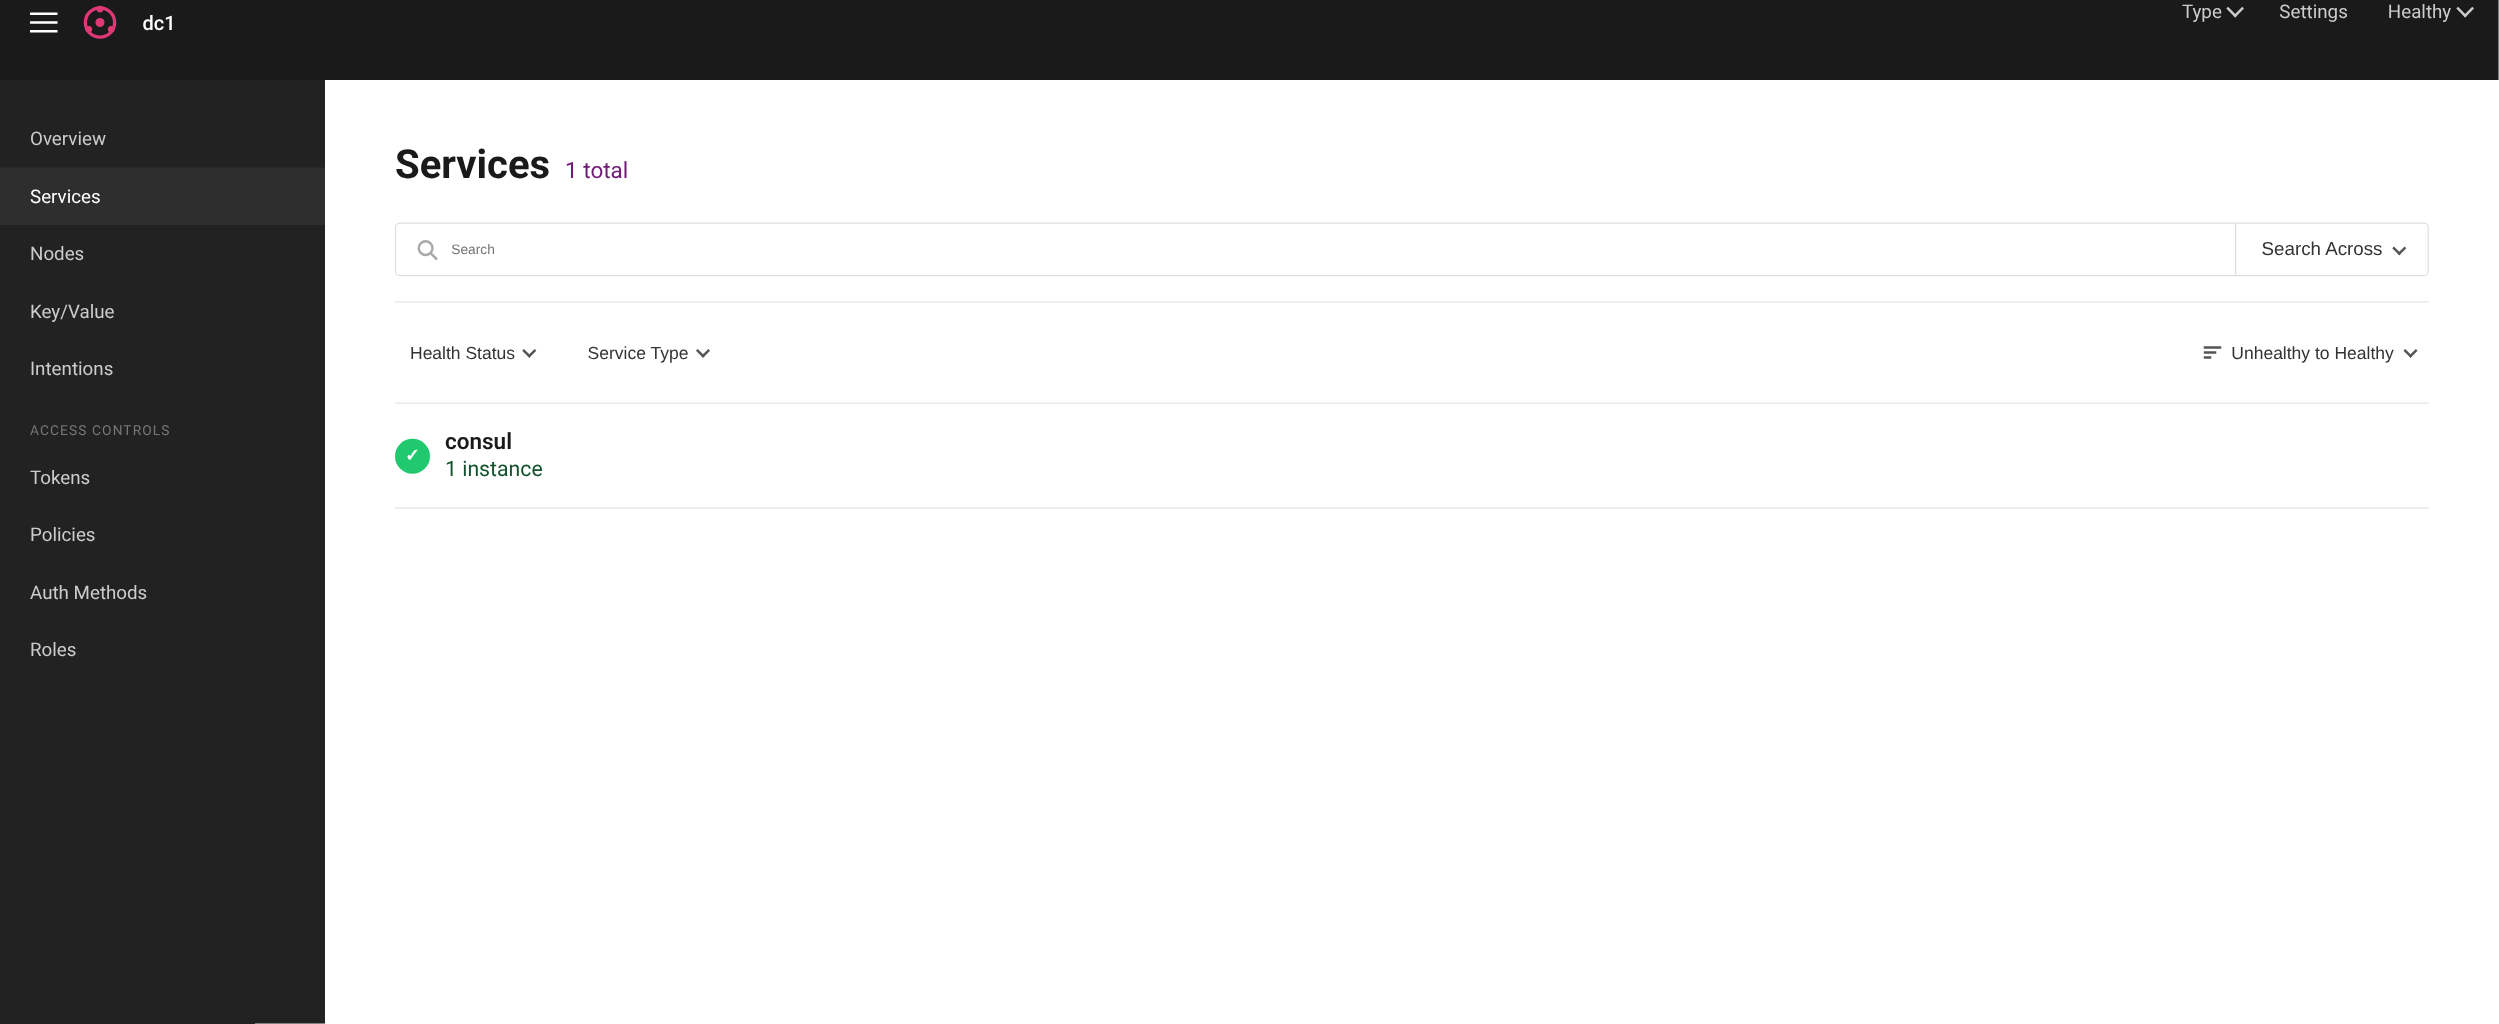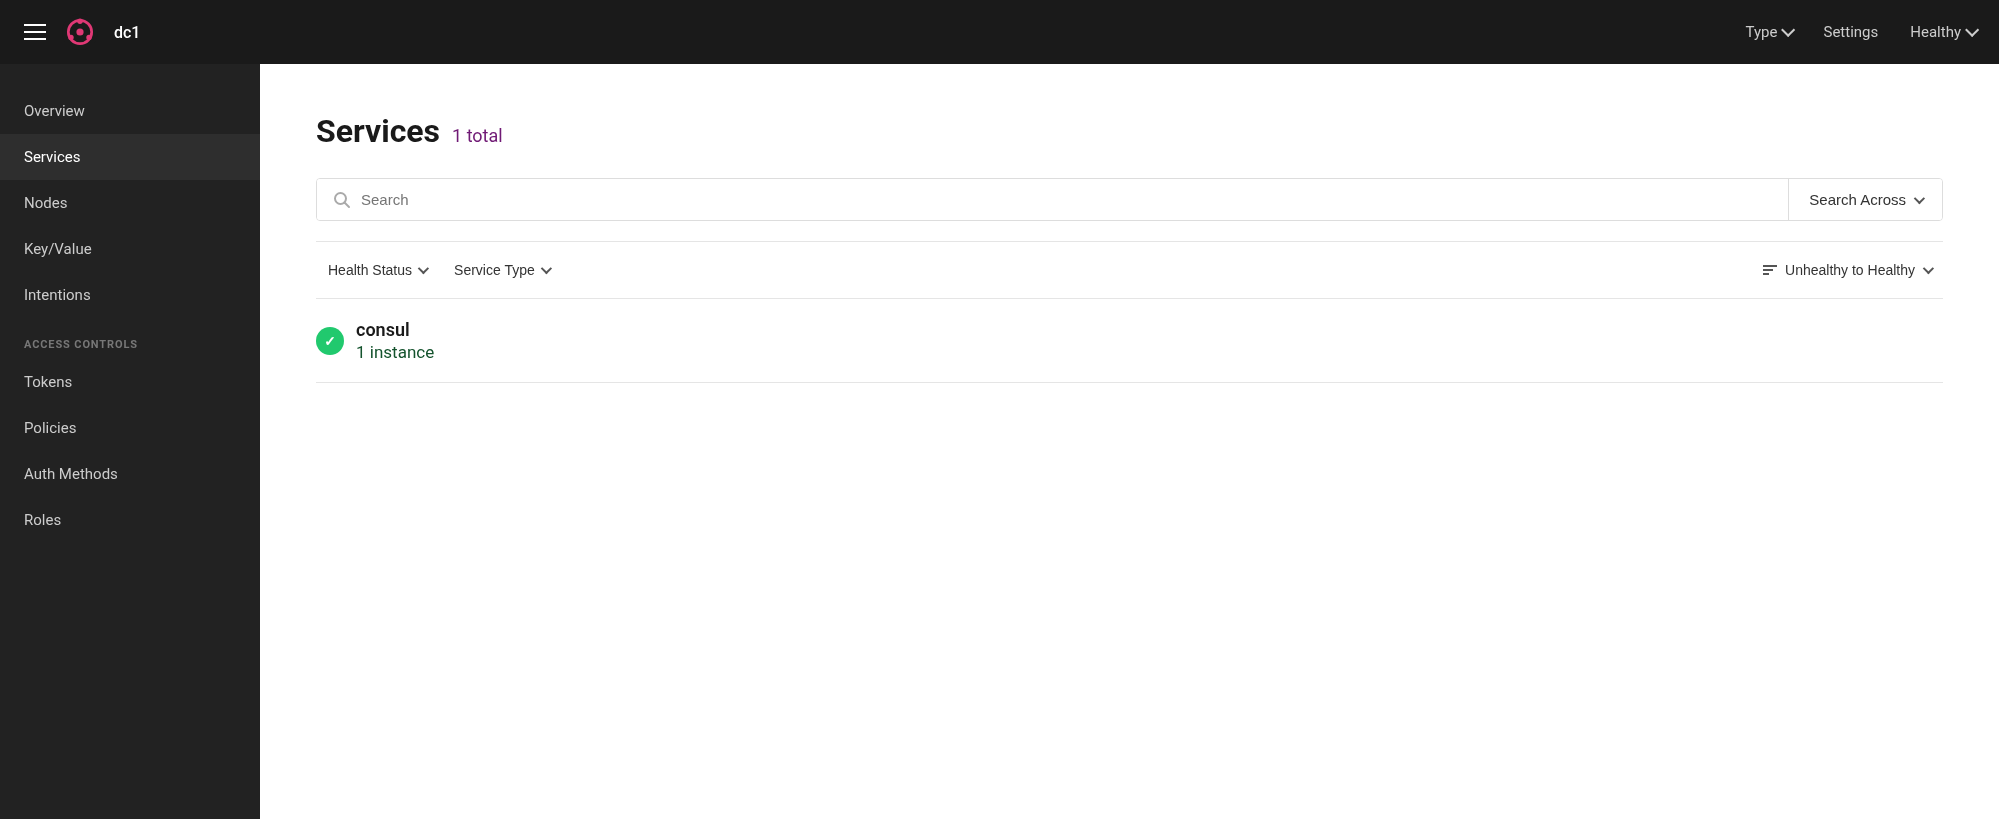--- a/index.html
+++ b/index.html
@@ -3,21 +3,21 @@
   <meta charset="utf-8">
   <style>
     * { margin: 0; padding: 0; box-sizing: border-box; }
     body { font-family: -apple-system, BlinkMacSystemFont, 'Segoe UI', Roboto, sans-serif; background: #fff; display: flex; flex-direction: column; height: 100vh; overflow: hidden; }
 
     
     .topnav {
       background: #1a1a1a;
       height: 64px;
       display: flex;
-      align-items: center;
+      align-items: flex-start;
       padding: 0 24px;
       flex-shrink: 0;
       z-index: 100;
     }
     .topnav-left {
       display: flex;
       align-items: center;
       gap: 16px;
     }
     .hamburger {
@@ -81,21 +81,21 @@
       font-size: 15px;
       cursor: pointer;
       display: block;
       text-decoration: none;
     }
     .sidebar-item.active { background: #2e2e2e; color: #fff; }
     .sidebar-section-label {
       padding: 20px 24px 8px;
       color: #777;
       font-size: 11px;
-      font-weight: 700;
+      font-weight: 400;
       letter-spacing: 0.08em;
       text-transform: uppercase;
     }
 
     
     .main-content {
       flex: 1;
       background: #fff;
       overflow-y: auto;
       padding: 48px 56px 32px;
@@ -136,21 +136,21 @@
       gap: 10px;
       background: #fff;
     }
     .search-icon-svg {
       color: #aaa;
       flex-shrink: 0;
     }
     .search-input {
       border: none;
       outline: none;
-      font-size: 15px;
+      font-size: 11px;
       width: 100%;
       color: #333;
       background: transparent;
     }
     .search-across-btn {
       display: flex;
       align-items: center;
       gap: 8px;
       padding: 12px 20px;
       border: none;
@@ -159,22 +159,22 @@
       font-size: 15px;
       color: #333;
       cursor: pointer;
       white-space: nowrap;
     }
 
     
     .filters-row {
       display: flex;
       align-items: center;
-      gap: 4px;
-      padding: 14px 0;
+      gap: 20px;
+      padding: 26px 0;
       border-bottom: 1px solid #e5e5e5;
       border-top: 1px solid #e5e5e5;
       margin-bottom: 0;
     }
     .filter-btn {
       display: flex;
       align-items: center;
       gap: 6px;
       padding: 6px 12px;
       background: transparent;

